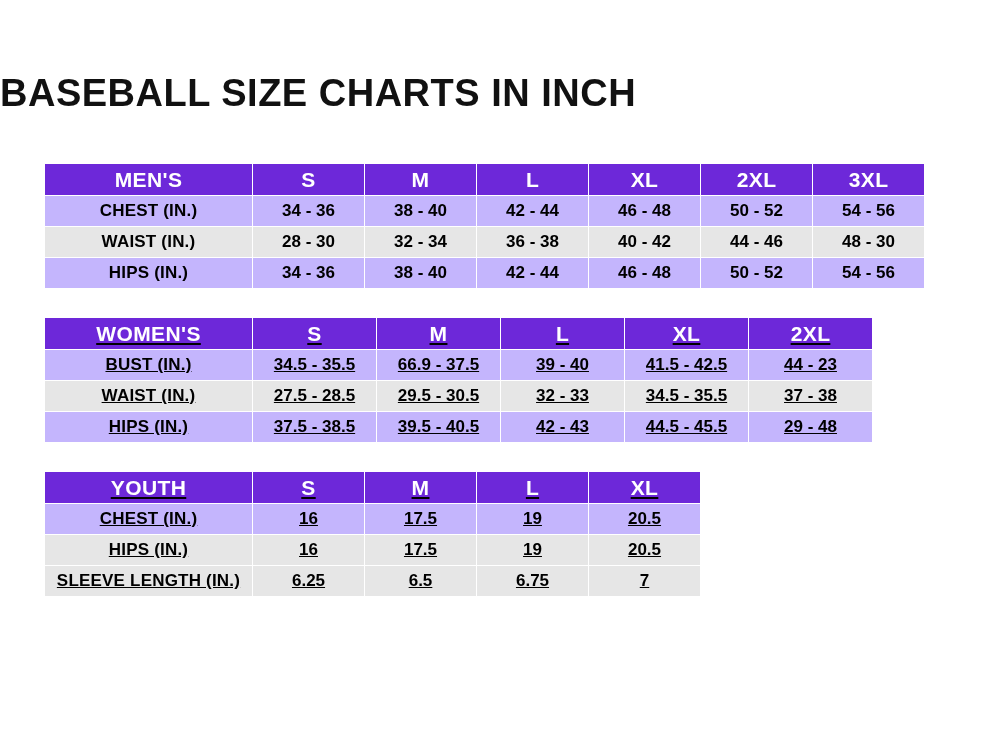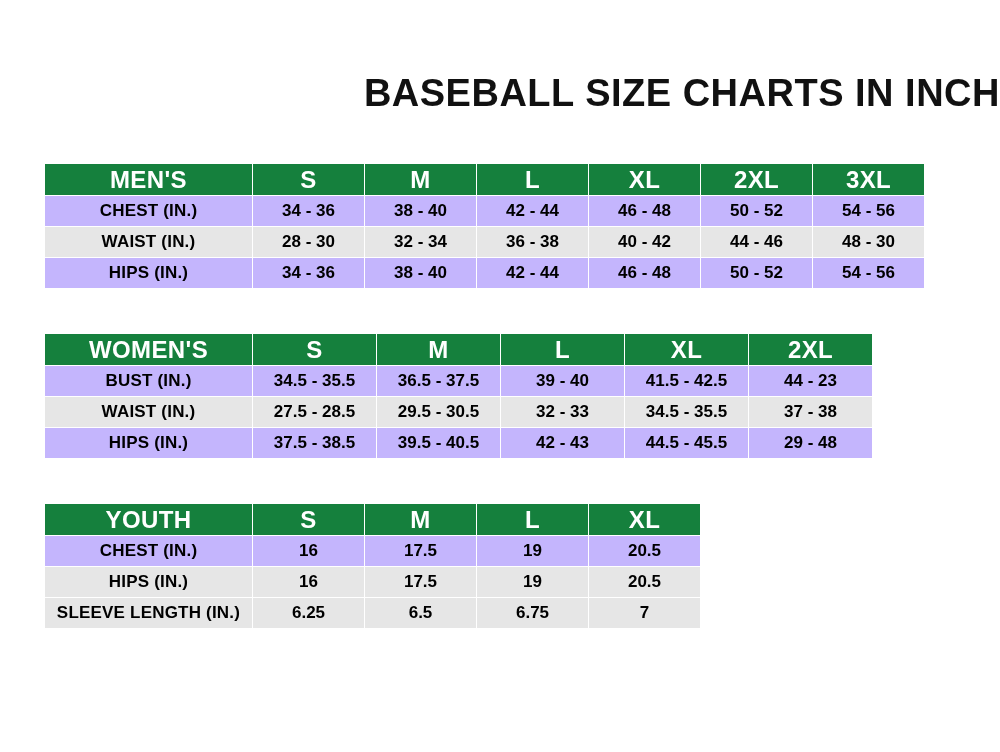--- a/index.html
+++ b/index.html
@@ -14,58 +14,59 @@
     color: #000000;
     overflow: hidden;
   }
   .page {
     position: relative;
     width: 1000px;
     height: 752px;
     background: #ffffff;
   }
   .title {
-    text-align: right;
+    text-align: left;
     font-size: 38px;
     font-weight: bold;
     letter-spacing: 0.5px;
     color: #111111;
     padding-top: 72px;
     margin: 0 0 0 0;
   }
 
   .tables {
     padding: 0 0 0 0;
     margin-top: 48px;
   }
 
   table {
     border-collapse: collapse;
     table-layout: fixed;
     margin: 0 0 0 44px;
   }
   table + table {
-    margin-top: 44px;
+    margin-top: 28px;
+    text-decoration: underline;
   }
 
   th, td {
     border: 1px solid #ffffff;
     font-size: 17px;
     font-weight: bold;
     text-align: center;
     height: 31px;
     padding: 0 4px;
     box-sizing: border-box;
     white-space: nowrap;
   }
 
   thead th {
-    background: #15803d;
+    background: #6d28d9;
     color: #ffffff;
-    font-size: 24px;
+    font-size: 21px;
     letter-spacing: 0.4px;
     height: 32px;
   }
   thead th.rowhead {
     text-align: center;
   }
 
   tbody tr.odd td {
     background: #c4b5fd;
   }
@@ -165,21 +166,21 @@
           <th>M</th>
           <th>L</th>
           <th>XL</th>
           <th>2XL</th>
         </tr>
       </thead>
       <tbody>
         <tr class="odd">
           <td class="rowhead">BUST (IN.)</td>
           <td>34.5 - 35.5</td>
-          <td>36.5 - 37.5</td>
+          <td>66.9 - 37.5</td>
           <td>39 - 40</td>
           <td>41.5 - 42.5</td>
           <td>44 - 23</td>
         </tr>
         <tr class="even">
           <td class="rowhead">WAIST (IN.)</td>
           <td>27.5 - 28.5</td>
           <td>29.5 - 30.5</td>
           <td>32 - 33</td>
           <td>34.5 - 35.5</td>

